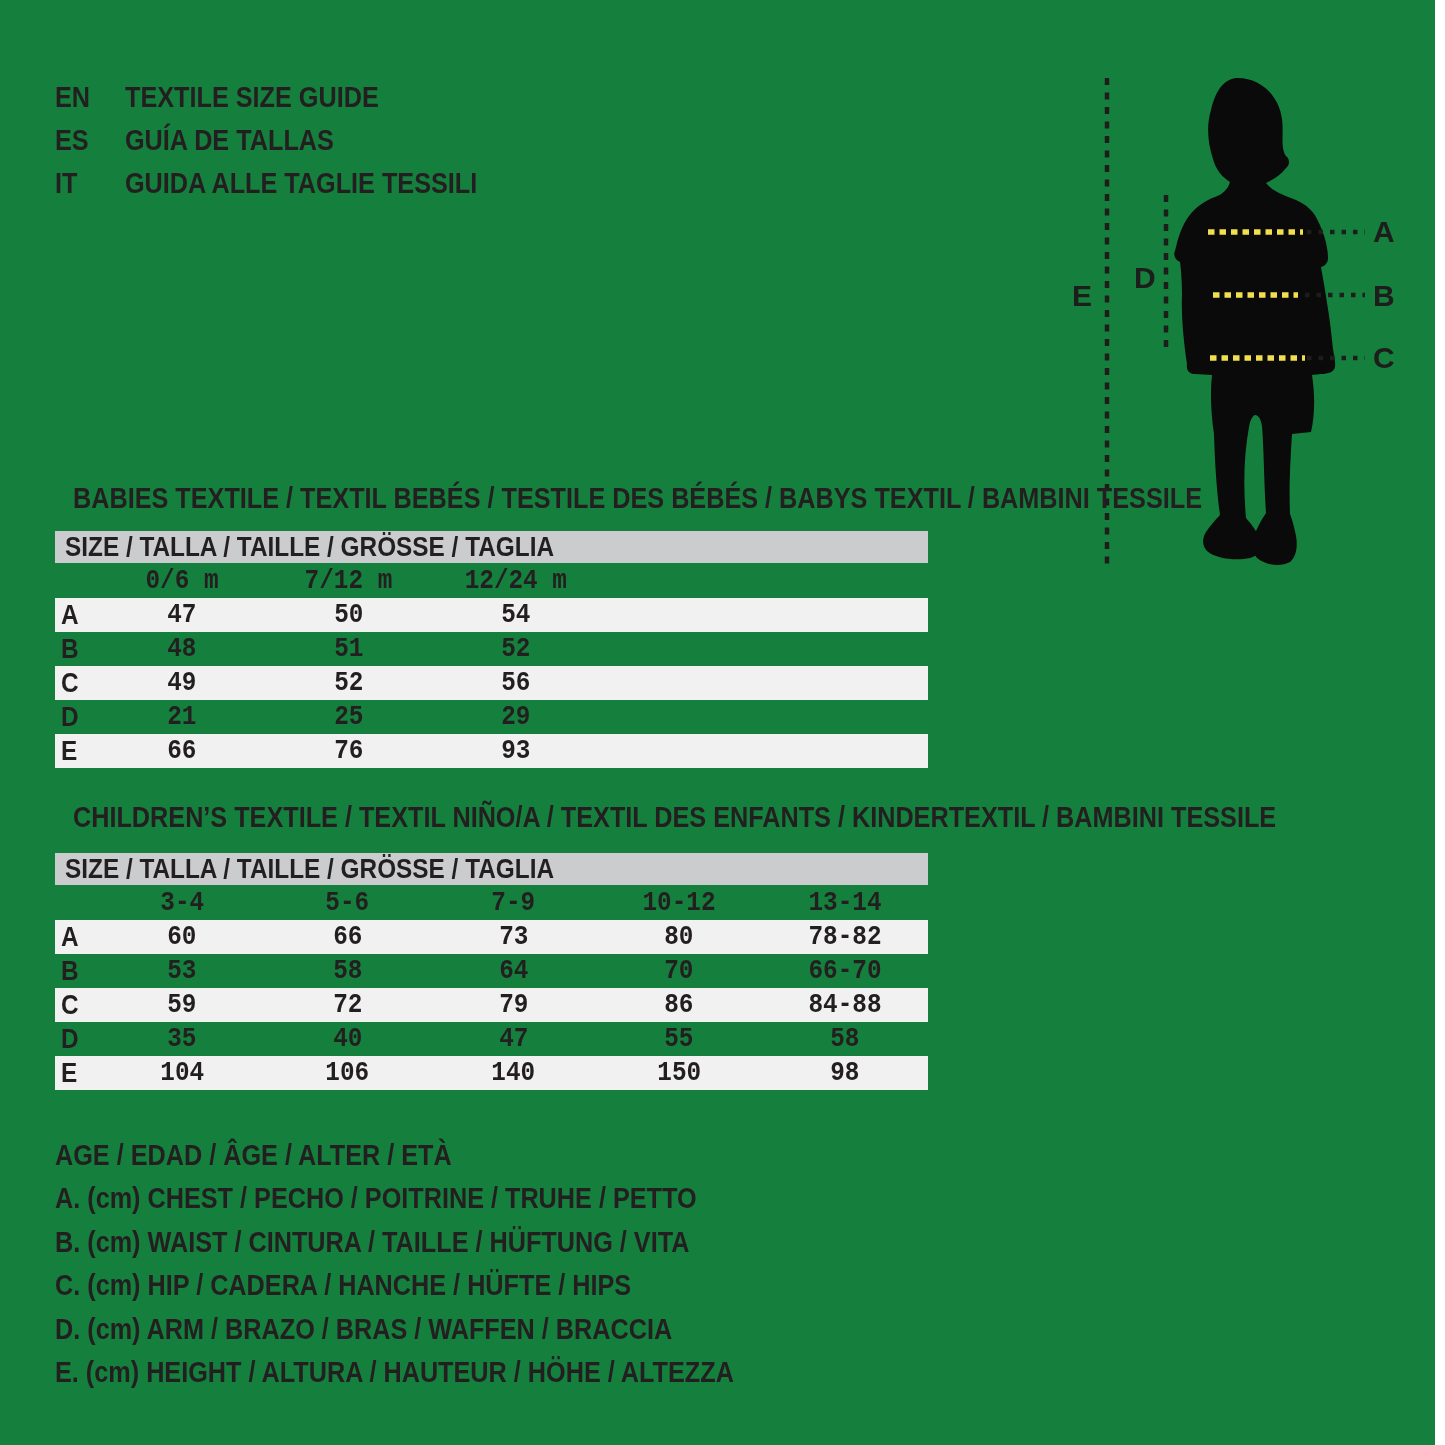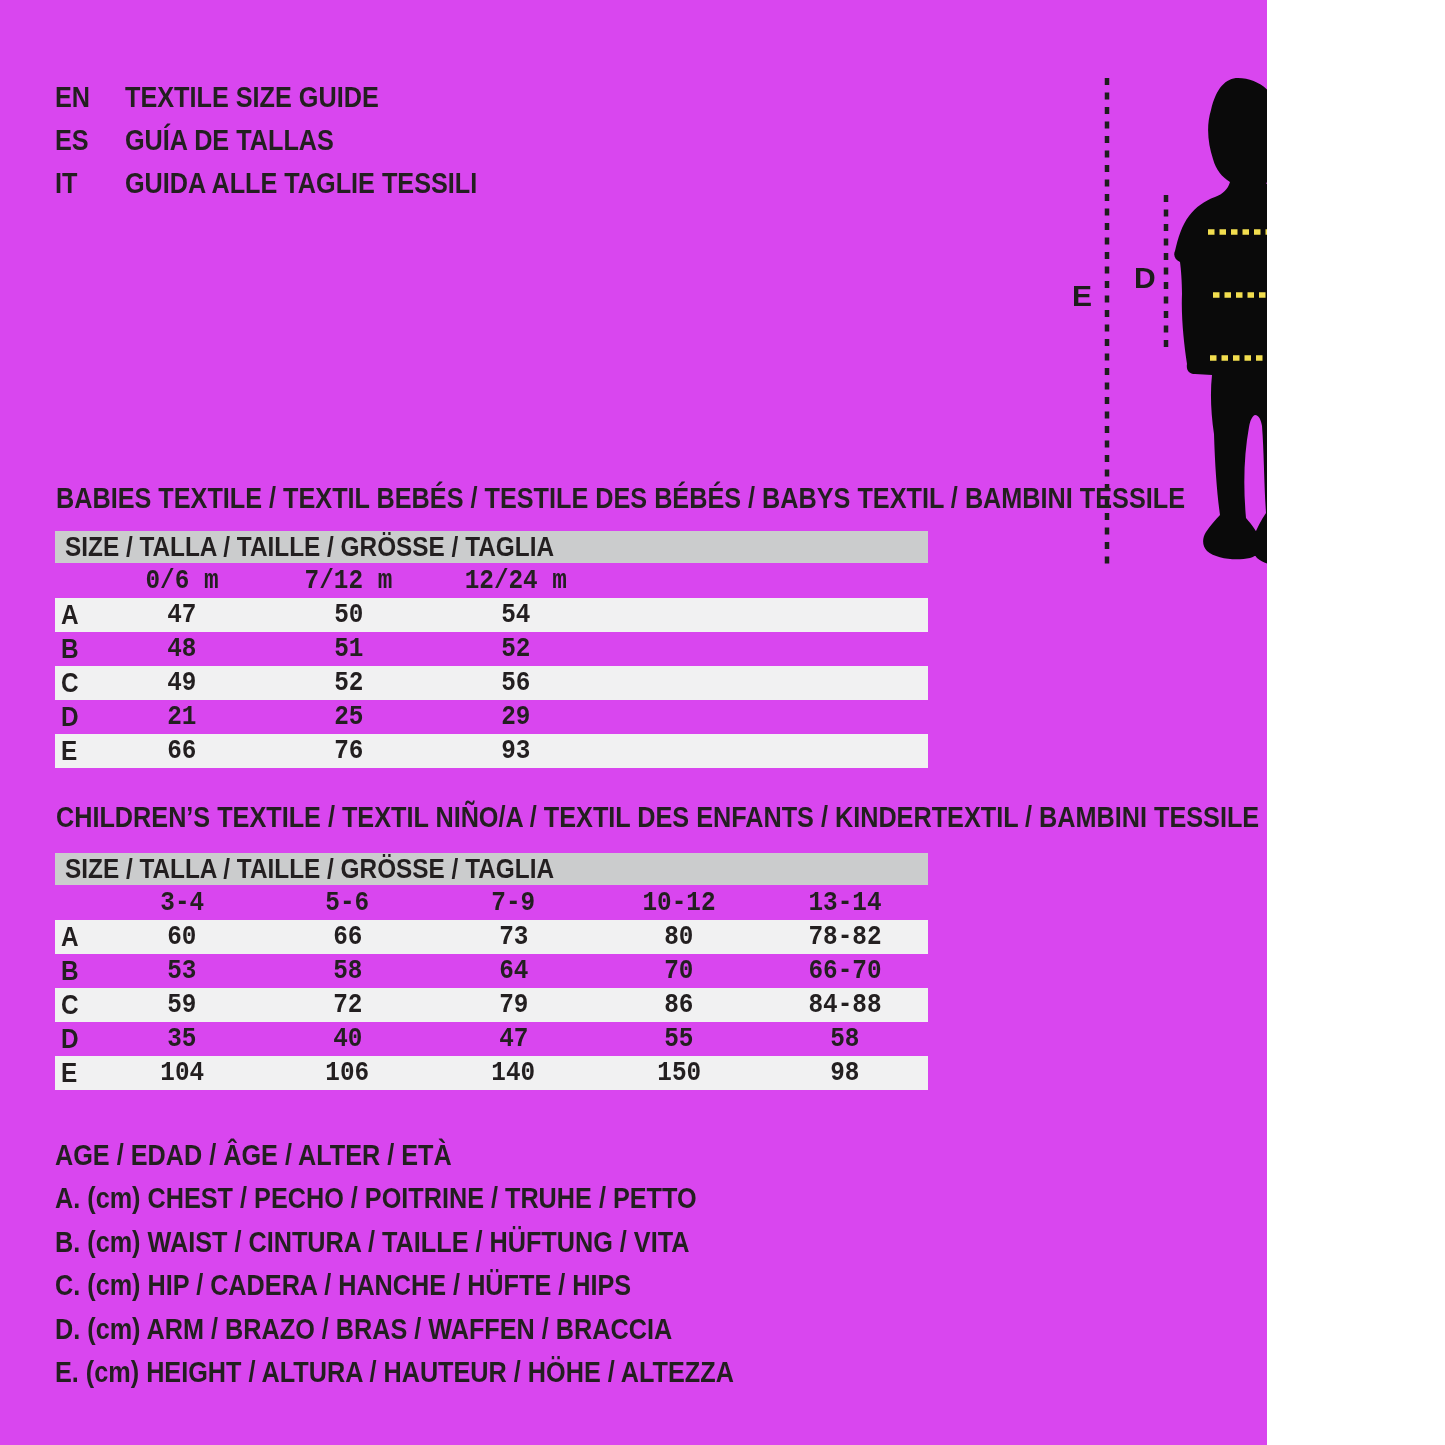--- a/index.html
+++ b/index.html
@@ -1,17 +1,17 @@
 <!DOCTYPE html>
 <html><head>
 <meta charset="utf-8">
 <style>
   html,body { margin:0; padding:0; background:#ffffff; }
   .page {
-    position:relative; width:1267px; height:1445px; background:#d946ef;
+    position:relative; width:1435px; height:1445px; background:#15803d;
     font-family:"Liberation Sans", sans-serif; color:#231f20; font-weight:bold;
     overflow:hidden;
   }
   
   .cx  { display:inline-block; transform:scaleX(0.87); transform-origin:50% 50%; white-space:nowrap; }
   .cxl { transform-origin:0 50%; }
 
   
   .lang-block { position:absolute; left:55px; top:76px; }
   .lang-row   { height:43px; line-height:43px; font-size:29px; }
@@ -19,21 +19,21 @@
   .lang-title { vertical-align:top; }
 
   
   .figure { position:absolute; left:1060px; top:60px; }
   .dash-black  { stroke:#1d1d1b; stroke-width:4.5; stroke-dasharray:7 7.5; fill:none; }
   .dot-black   { stroke:#1d1d1b; stroke-width:4.5; stroke-dasharray:4.5 7; fill:none; }
   .dash-yellow { stroke:#f2de4f; stroke-width:5.5; stroke-dasharray:6.5 5;  fill:none; }
   .fig-label   { font-family:"Liberation Sans", sans-serif; font-weight:bold; font-size:30px; fill:#1d1d1b; }
 
   
-  .section-title { position:absolute; left:56px; font-size:29px; line-height:29px; white-space:nowrap; }
+  .section-title { position:absolute; left:73px; font-size:29px; line-height:29px; white-space:nowrap; }
 
   
   .table { position:absolute; left:55px; width:873px; font-size:28px; }
   .tbar  { height:32px; line-height:32px; background:#cbcccd; padding-left:10px; font-size:28px; }
   .thead, .trow { display:flex; }
   .thead { height:35px; line-height:35px; }
   .trow  { height:34px; line-height:34px; }
   .trow.shade { background:#f1f1f2; }
   .tlabel { width:44px; padding-left:6px; box-sizing:border-box; }
   .tcell  { width:166.6px; text-align:center;font-family:Liberation Mono, monospace; }

